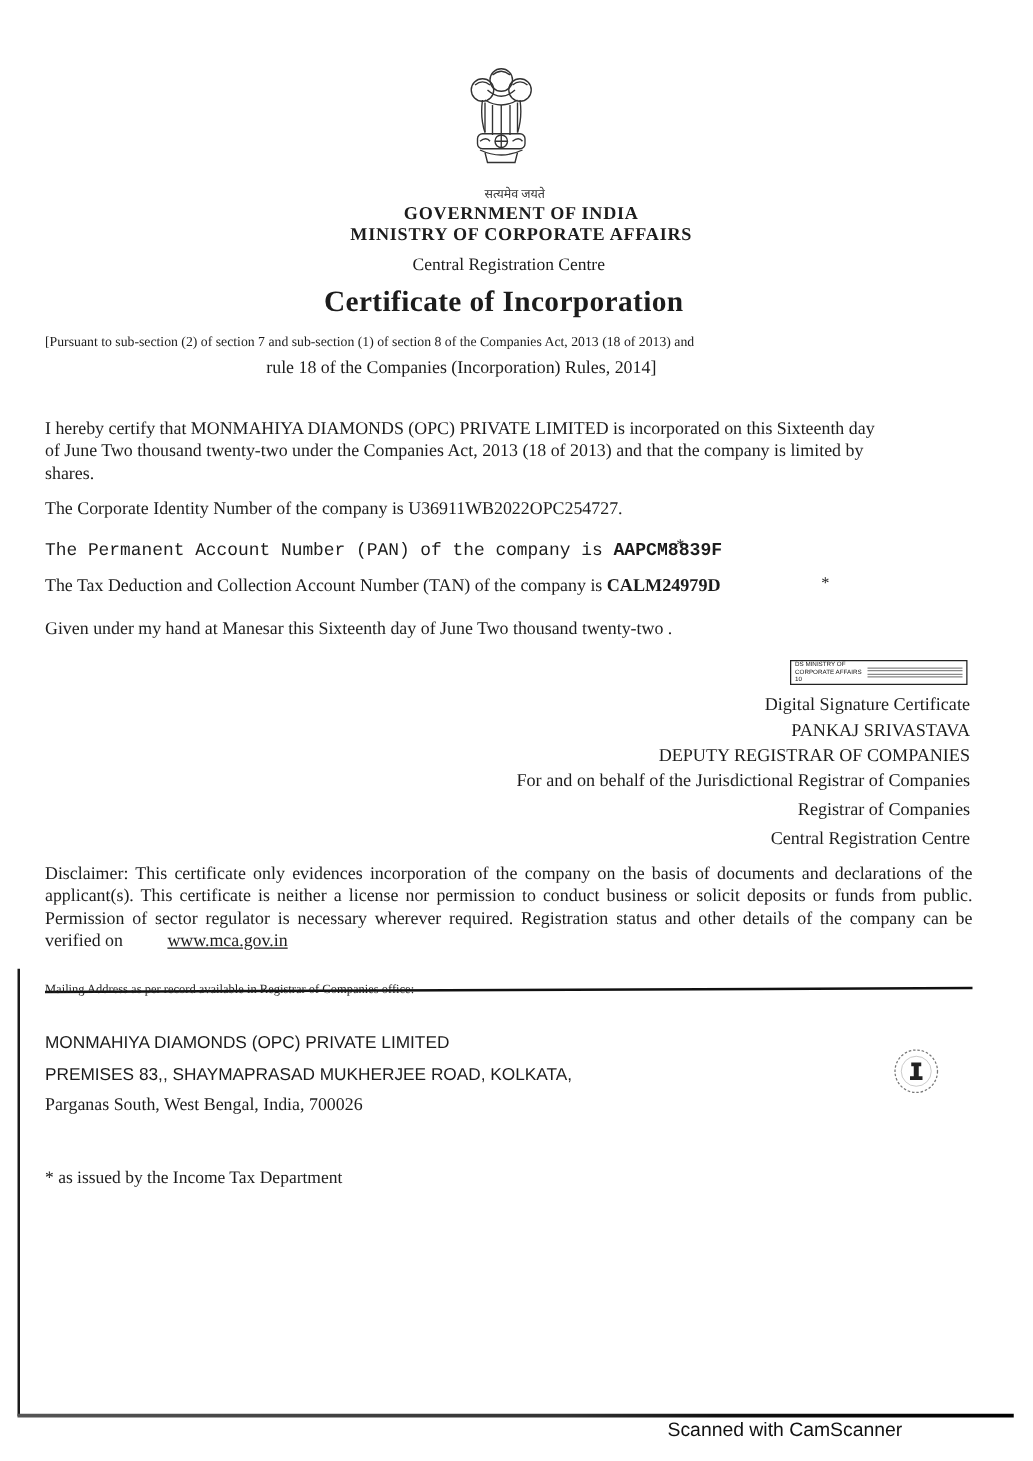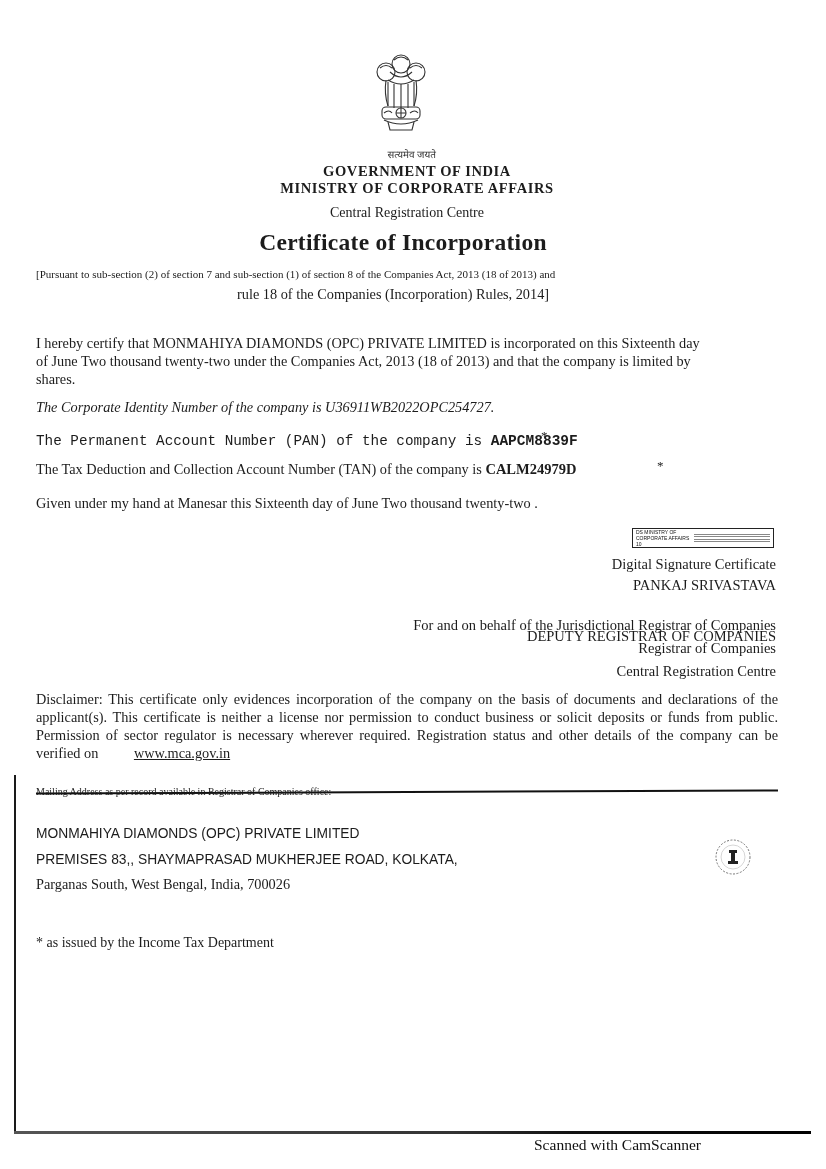--- a/index.html
+++ b/index.html
@@ -18,48 +18,48 @@
     
     #emblem { position: absolute; left: 366px; top: 50px; width: 70px; height: 100px; }
     #motto { position: absolute; left: 370px; top: 147px; width: 66px; text-align: right; font-size: 10px; color: #333; }
 
     .hdr-center { position: absolute; left: 0; width: 826px; text-align: center; }
     #gov-title { top: 163px; font-size: 14.5px; font-weight: bold; letter-spacing: 0.6px; left: 4px; }
     #ministry-title { top: 180px; font-size: 14.5px; font-weight: bold; letter-spacing: 0.6px; left: 4px; }
     #crc-title { top: 205px; font-size: 14px; left: -6px; }
     #cert-title { top: 229px; font-size: 23.5px; font-weight: bold; letter-spacing: 0.3px; left: -10px; }
     #pursuant-1 { left: 36px; top: 268px; font-size: 11px; }
-    #pursuant-2 { left: 213px; top: 286px; font-size: 14.3px; margin-left: 24px; }
+    #pursuant-2 { left: 213px; top: 286px; font-size: 14.3px; }
 
     .body-line { font-size: 14.3px; }
     #certify-1 { left: 36px; top: 335px; }
     #certify-2 { left: 36px; top: 353px; }
     #certify-3 { left: 36px; top: 371px; }
-    #cin-line { left: 36px; top: 399px; font-style: italic; }
+    #cin-line { left: 36px; top: 399px; }
     #pan-line { left: 36px; top: 433px; font-family: Liberation Mono, monospace; }
     #tan-line { left: 36px; top: 461px; }
     #given-line { left: 36px; top: 495px; }
     .bold-val { font-weight: bold; font-size: 14.5px; }
     #pan-star { left: 541px; top: 428px; font-size: 13px; }
     #tan-star { left: 657px; top: 458px; font-size: 13px; }
 
     
     #dsc-box {
       position: absolute; left: 632px; top: 528px; width: 142px; height: 20px;
       border: 1.5px solid #222; box-sizing: border-box; background: #fff;
       display: flex; align-items: center; padding: 1px 3px;
     }
     #dsc-name { font-family: "Liberation Sans", sans-serif; font-size: 5px; line-height: 6px; white-space: normal; width: 58px; color: #111; }
     #dsc-lines { flex: 1; display: flex; flex-direction: column; gap: 1.5px; }
     #dsc-lines span { display: block; height: 1px; background: #888; }
 
     .sig-line { right: 50px; font-size: 14.5px; text-align: right; }
     #sig-1 { top: 556px; }
     #sig-2 { top: 577px; }
-    #sig-3 { top: 628px; }
+    #sig-3 { top: 597px; }
     #sig-4 { top: 617px; }
     #sig-5 { top: 640px; }
     #sig-6 { top: 663px; }
 
     #disclaimer {
       position: absolute; left: 36px; top: 690px; width: 742px;
       font-size: 14.3px; line-height: 18px; text-align: justify;
       text-align-last: left;
     }
     #mca-link { text-decoration: underline; color: #1c1c1c; margin-left: 32px; }
@@ -71,21 +71,21 @@
 
     #mailing-label { left: 36px; top: 786px; font-size: 10px; }
     #addr-1 { left: 36px; top: 826px; font-size: 14.3px; font-family: "Liberation Sans", sans-serif; font-size: 13.8px; }
     #addr-2 { left: 36px; top: 852px; font-size: 13.8px; font-family: "Liberation Sans", sans-serif; }
     #addr-3 { left: 36px; top: 876px; font-size: 14.3px; }
 
     #roc-seal { position: absolute; left: 714px; top: 838px; width: 38px; height: 38px; }
 
     #footnote { left: 36px; top: 935px; font-size: 14px; }
 
-    #camscanner { left: 534px; top: 1136px; font-family: Liberation Serif, serif; font-size: 15.5px; color: #111; }
+    #camscanner { left: 534px; top: 1136px; font-family: Liberation Sans, sans-serif; font-size: 15.5px; color: #111; }
   </style>
 </head>
 <body>
 
 <svg id="emblem" viewBox="0 0 70 100">
   <g fill="none" stroke="#333" stroke-width="1.1">
 
     <ellipse cx="35" cy="14" rx="9" ry="9"></ellipse>
     <ellipse cx="20" cy="22" rx="9" ry="9"></ellipse>
     <ellipse cx="50" cy="22" rx="9" ry="9"></ellipse>

